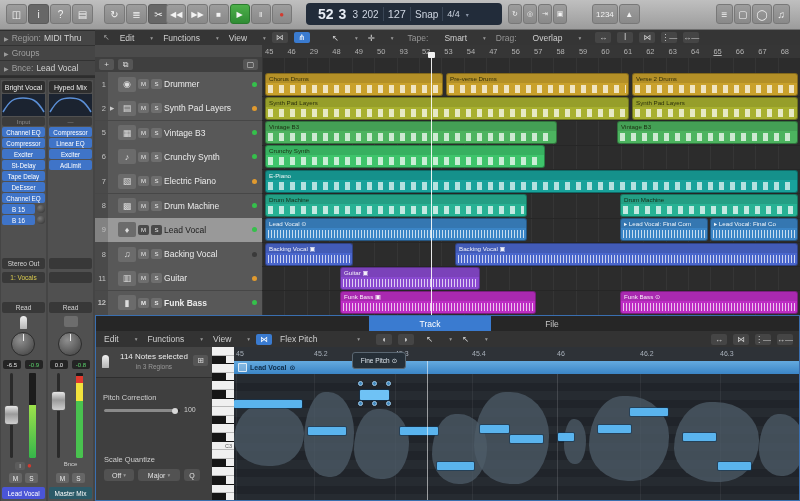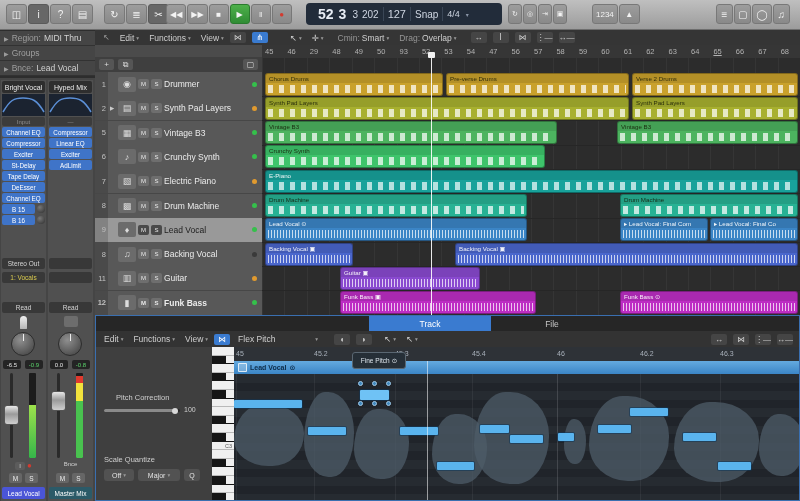--- a/index.html
+++ b/index.html
@@ -50,21 +50,21 @@
   .fader-handle{position:absolute;width:13px;height:18px;border-radius:3px;
         background:linear-gradient(#e8e8e8,#9a9a9a 45%,#cfcfcf);border:1px solid #555}
   .meter{position:absolute;width:7px;background:#1c1c1c;border-radius:1px;overflow:hidden}
   .meter .fill{position:absolute;left:0;right:0;bottom:0}
   .ms-box{width:13px;height:10px;background:#666;border-radius:2px;color:#eee;font-size:6.5px;
           display:flex;align-items:center;justify-content:center}
   .mic{width:7px;height:13px;background:linear-gradient(#f0f0f0,#b5b5b5);border-radius:4px 4px 1px 1px}
   
   #amenubar{position:absolute;left:95px;top:30px;width:705px;height:15px;background:#353535;
             border-bottom:1px solid #262626;display:flex;align-items:center;font-size:8.5px;color:#cfcfcf}
-  .mitem{margin-left:10px;display:flex;align-items:center;gap:2px;white-space:nowrap}
+  .mitem{margin-left:10px;display:flex;align-items:center;gap:16px;white-space:nowrap}
   .mcar{font-size:5.5px;color:#999}
   .mini-btn{margin-left:6px;width:16px;height:11px;border-radius:2px;background:#454545;color:#cfcfcf;
             font-size:8px;display:flex;align-items:center;justify-content:center}
   .mini-btn.blue{background:#3a7bd0;color:#fff}
   .mlabel{color:#969696}
   
   #theader{position:absolute;left:95px;top:45px;width:167px;bottom:186px;background:#4b4b4b;border-right:1px solid #222}
   #theadtools{position:absolute;left:0;top:12px;width:100%;height:15px;background:#3f3f3f;border-bottom:1px solid #2e2e2e;display:flex;align-items:center}
   .th-btn{width:15px;height:11px;margin-left:4px;background:#555;border-radius:2px;color:#ddd;font-size:8px;
           display:flex;align-items:center;justify-content:center}
@@ -302,21 +302,21 @@
     </span>
   <span class="mitem">
       <span>View</span>
       <span class="mcar">▾</span>
     </span>
   <span class="mini-btn">⋈</span>
   <span class="mini-btn blue">⋔</span>
   <span class="mitem" style="margin-left:22px">↖<span class="mcar">▾</span></span>
   <span class="mitem">✛<span class="mcar">▾</span></span>
   <span class="mitem" style="margin-left:14px">
-    <span class="mlabel">Cmin:</span>
+    <span class="mlabel">Tape:</span>
       <span>Smart</span>
       <span class="mcar">▾</span>
     </span>
   <span class="mitem">
     <span class="mlabel">Drag:</span>
       <span>Overlap</span>
       <span class="mcar">▾</span>
     </span>
   <span class="mini-btn" style="margin-left:14px">↔</span>
   <span class="mini-btn">Ⅰ</span>
@@ -569,21 +569,27 @@
     <span class="mini-btn">◗</span>
     <span class="mitem" style="margin-left:12px">↖<span class="mcar">▾</span></span>
     <span class="mitem">↖<span class="mcar">▾</span></span>
     <span class="mini-btn" style="margin-left:auto">↔</span>
     <span class="mini-btn">⋈</span>
     <span class="mini-btn">⋮—</span>
     <span class="mini-btn" style="margin-right:6px">↔—</span>
   </div>
 
   <div id="ed-left">
-    <div class="ed-lbl" style="left:20px;top:46px">Pitch Correction</div>
+    <div class="selinfo">
+      <div class="mic" style="position:absolute;left:6px;top:8px"></div>
+      <div style="position:absolute;left:18px;top:5px;width:80px;text-align:center;font-size:8px;color:#ececec">114 Notes selected</div>
+      <div style="position:absolute;left:18px;top:16px;width:80px;text-align:center;font-size:6.5px;color:#9a9a9a">in 3 Regions</div>
+      <div class="th-btn" style="position:absolute;right:4px;top:8px;margin:0">⊞</div>
+    </div>
+    <div class="ed-lbl" style="left:7px;top:46px">Pitch Correction</div>
     <div class="slider-track" style="left:8px;top:62px;width:76px"></div>
     <div class="slider-fill" style="left:8px;top:62px;width:70px"></div>
     <div class="slider-dot" style="left:76px;top:60.5px"></div>
     <div class="ed-lbl" style="left:88px;top:59px;font-size:7px">100</div>
     <div class="ed-lbl" style="left:8px;top:108px">Scale Quantize</div>
     <div class="sq-sel" style="left:8px;top:122px;width:30px">
       <span>Off</span>
         <span class="mcar">▾</span>
       </div>
     <div class="sq-sel" style="left:42px;top:122px;width:42px">

